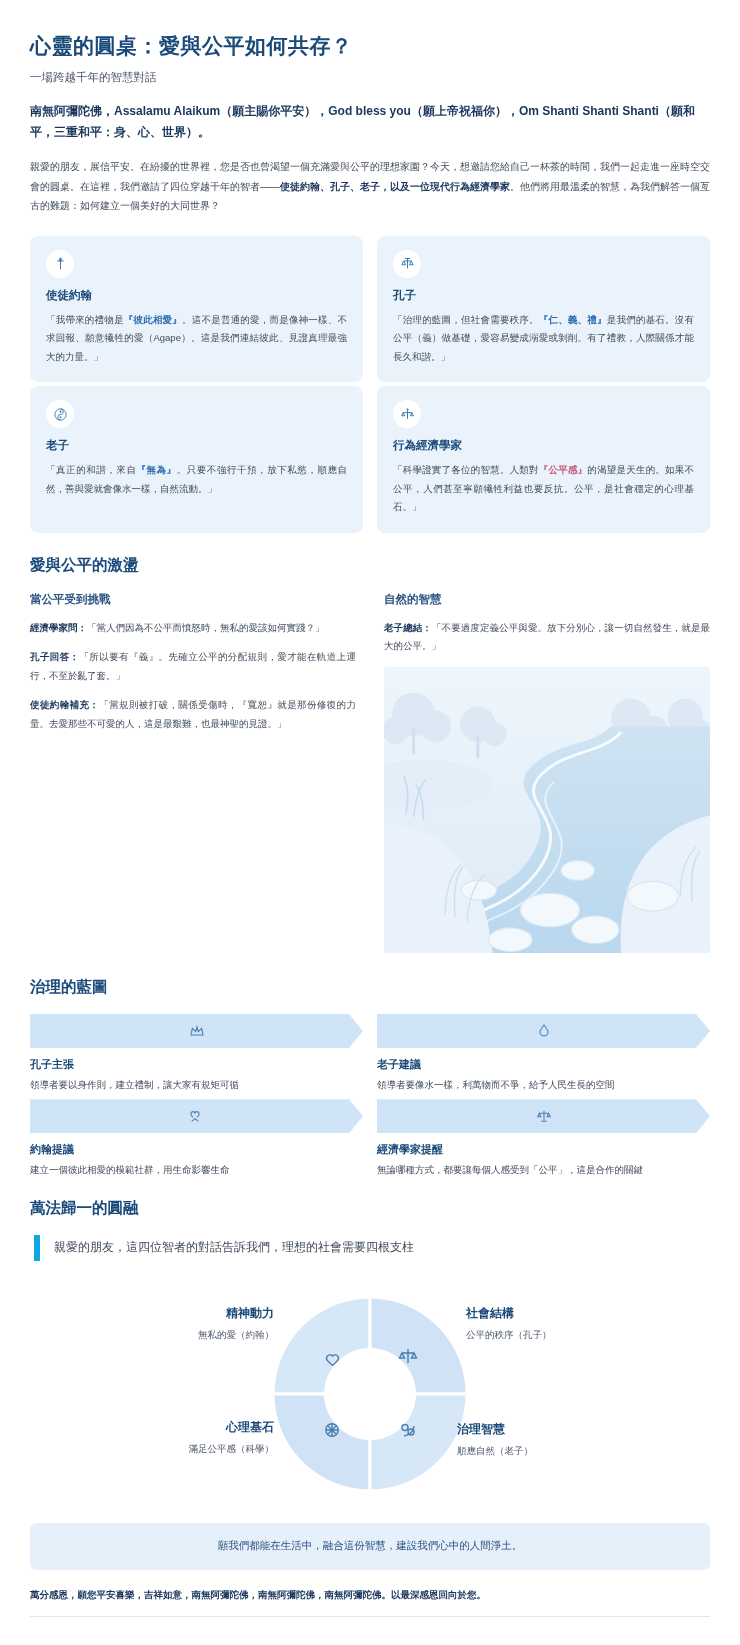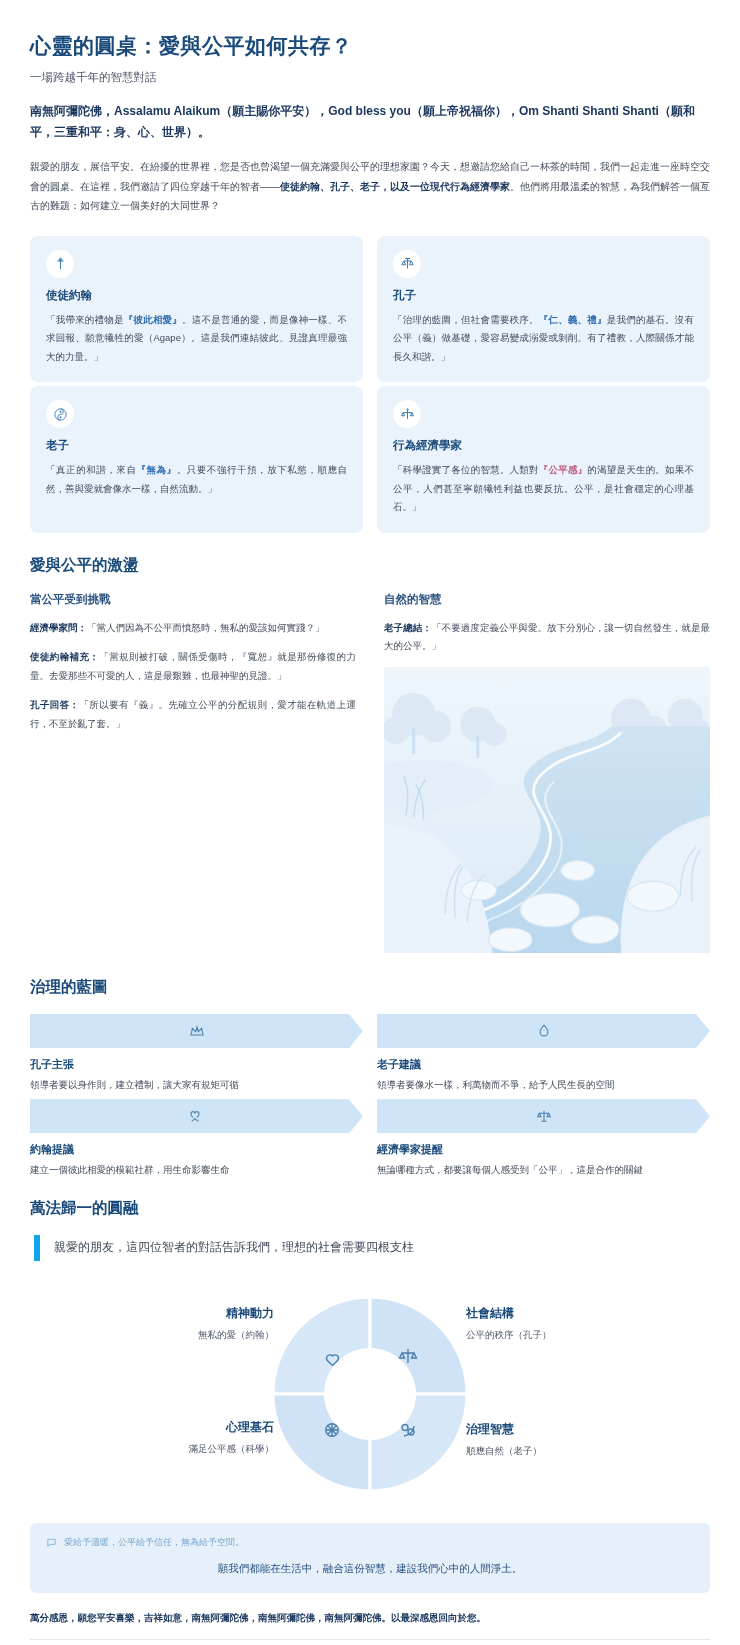--- a/index.html
+++ b/index.html
@@ -176,21 +176,21 @@
   }
   .quad-label .ql-title {
     font-size: 12px; font-weight: 700; color: #1a4a7a; margin-bottom: 7px;
   }
   .quad-label .ql-sub {
     font-size: 9.5px; color: #4a5568;
   }
   .ql-tl { left: 64px; top: 26px; text-align: right; width: 180px; }
   .ql-tr { right: 64px; top: 26px; text-align: left; width: 180px; }
   .ql-bl { left: 64px; top: 140px; text-align: right; width: 180px; }
-  .ql-br { right: 64px; top: 142px; text-align: left; width: 180px; }
+  .ql-br { right: 73px; top: 142px; text-align: left; width: 180px; }
 
   
   .closing-box {
     background: #e6f0fa;
     border-radius: 6px;
     padding: 13px 16px 15px 16px;
     margin-bottom: 16px;
   }
   .closing-top {
     display: flex; align-items: center; gap: 7px;
@@ -270,22 +270,22 @@
       <div class="sage-quote"><span>「科學證實了各位的智慧。人類對</span><span class="hl-heart">『公平感』</span><span>的渴望是天生的。如果不公平，人們甚至寧願犧牲利益也要反抗。公平，是社會穩定的心理基石。」</span></div>
     </div>
 
   </div>
 
   <h2 class="section">愛與公平的激盪</h2>
   <div class="two-col">
     <div>
       <h3 class="subsection">當公平受到挑戰</h3>
       <p class="dlg-line"><b>經濟學家問：</b><span>「當人們因為不公平而憤怒時，無私的愛該如何實踐？」</span></p>
+      <p class="dlg-line"><b>孔子回答：</b><span>「所以要有『義』。先確立公平的分配規則，愛才能在軌道上運行，不至於亂了套。」</span></p>
       <p class="dlg-line"><b>使徒約翰補充：</b><span>「當規則被打破，關係受傷時，『寬恕』就是那份修復的力量。去愛那些不可愛的人，這是最艱難，也最神聖的見證。」</span></p>
-      <p class="dlg-line"><b>孔子回答：</b><span>「所以要有『義』。先確立公平的分配規則，愛才能在軌道上運行，不至於亂了套。」</span></p>
     </div>
     <div>
       <h3 class="subsection">自然的智慧</h3>
       <p class="dlg-line"><b>老子總結：</b><span>「不要過度定義公平與愛。放下分別心，讓一切自然發生，就是最大的公平。」</span></p>
 
       <div class="river-wrap">
         <svg viewBox="0 0 330 290" preserveAspectRatio="xMidYMid slice" xmlns="http://www.w3.org/2000/svg">
           <defs>
             <linearGradient id="sky" x1="0" y1="0" x2="0" y2="1">
               <stop offset="0%" stop-color="#eef6fc"></stop>
@@ -456,27 +456,19 @@
       <div class="ql-title">心理基石</div>
       <div class="ql-sub">滿足公平感（科學）</div>
     </div>
     <div class="quad-label ql-br">
       <div class="ql-title">治理智慧</div>
       <div class="ql-sub">順應自然（老子）</div>
     </div>
   </div>
 
   <div class="closing-box">
-    <div class="closing-top">
-      <span>
-        <svg width="11" height="11" viewBox="0 0 24 24" fill="none" stroke="currentColor" stroke-width="1.8">
-            <path d="M4 5h16v11H9l-5 4z"></path>
-          </svg>
-      </span>
-      <span>愛給予溫暖，公平給予信任，無為給予空間。</span>
-    </div>
     <div class="closing-main">願我們都能在生活中，融合這份智慧，建設我們心中的人間淨土。</div>
   </div>
 
   <div class="final-bless">萬分感恩，願您平安喜樂，吉祥如意，南無阿彌陀佛，南無阿彌陀佛，南無阿彌陀佛。以最深感恩回向於您。</div>
   <div class="rule"></div>
 
 </div>
 
 </body></html>

